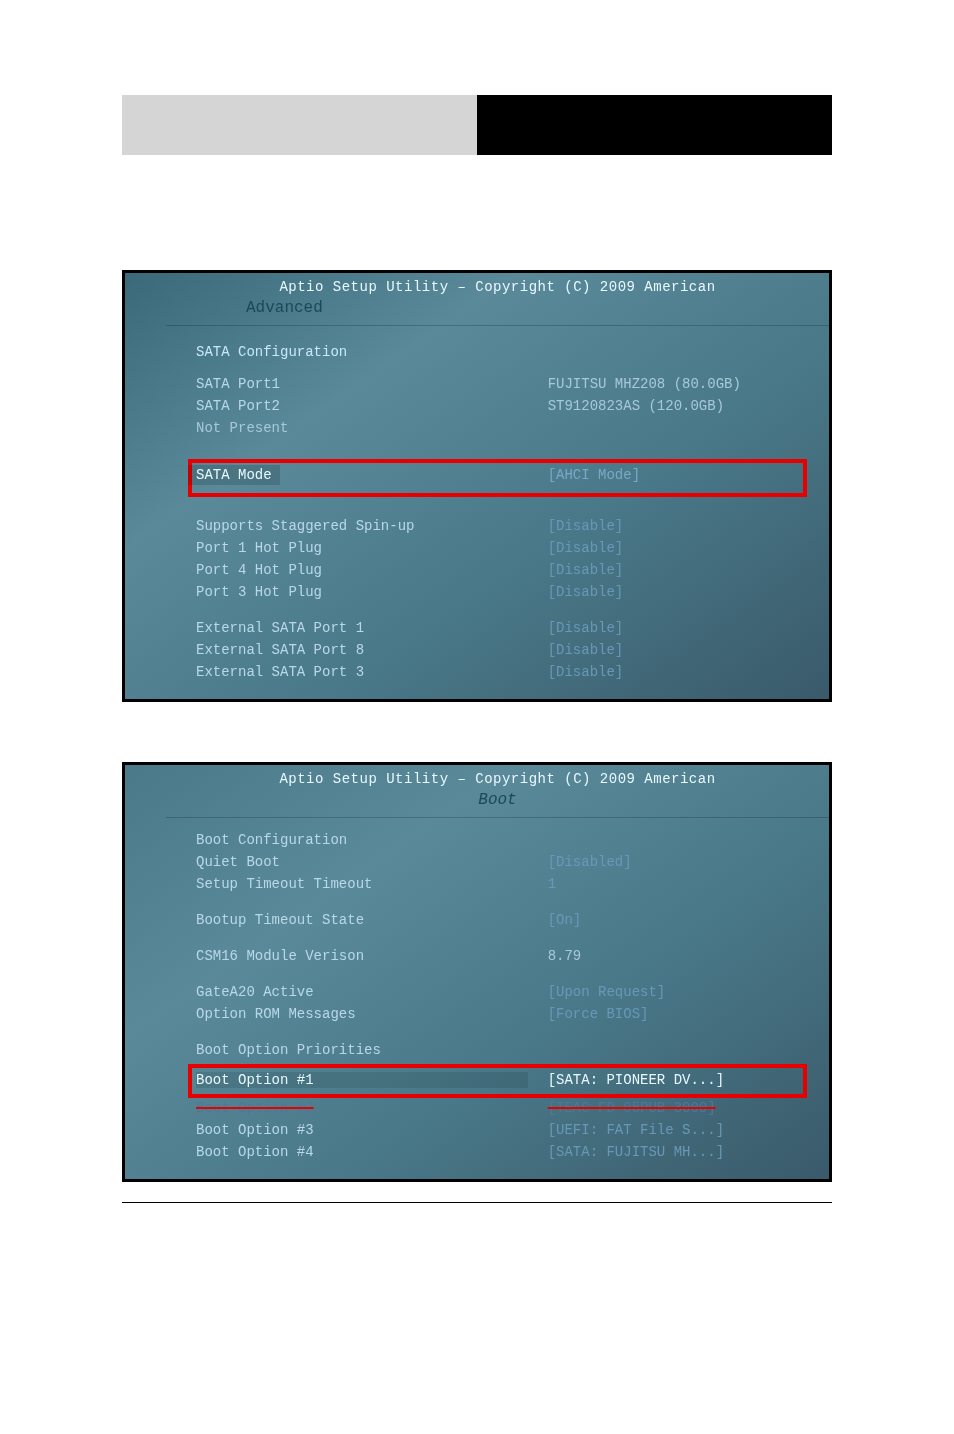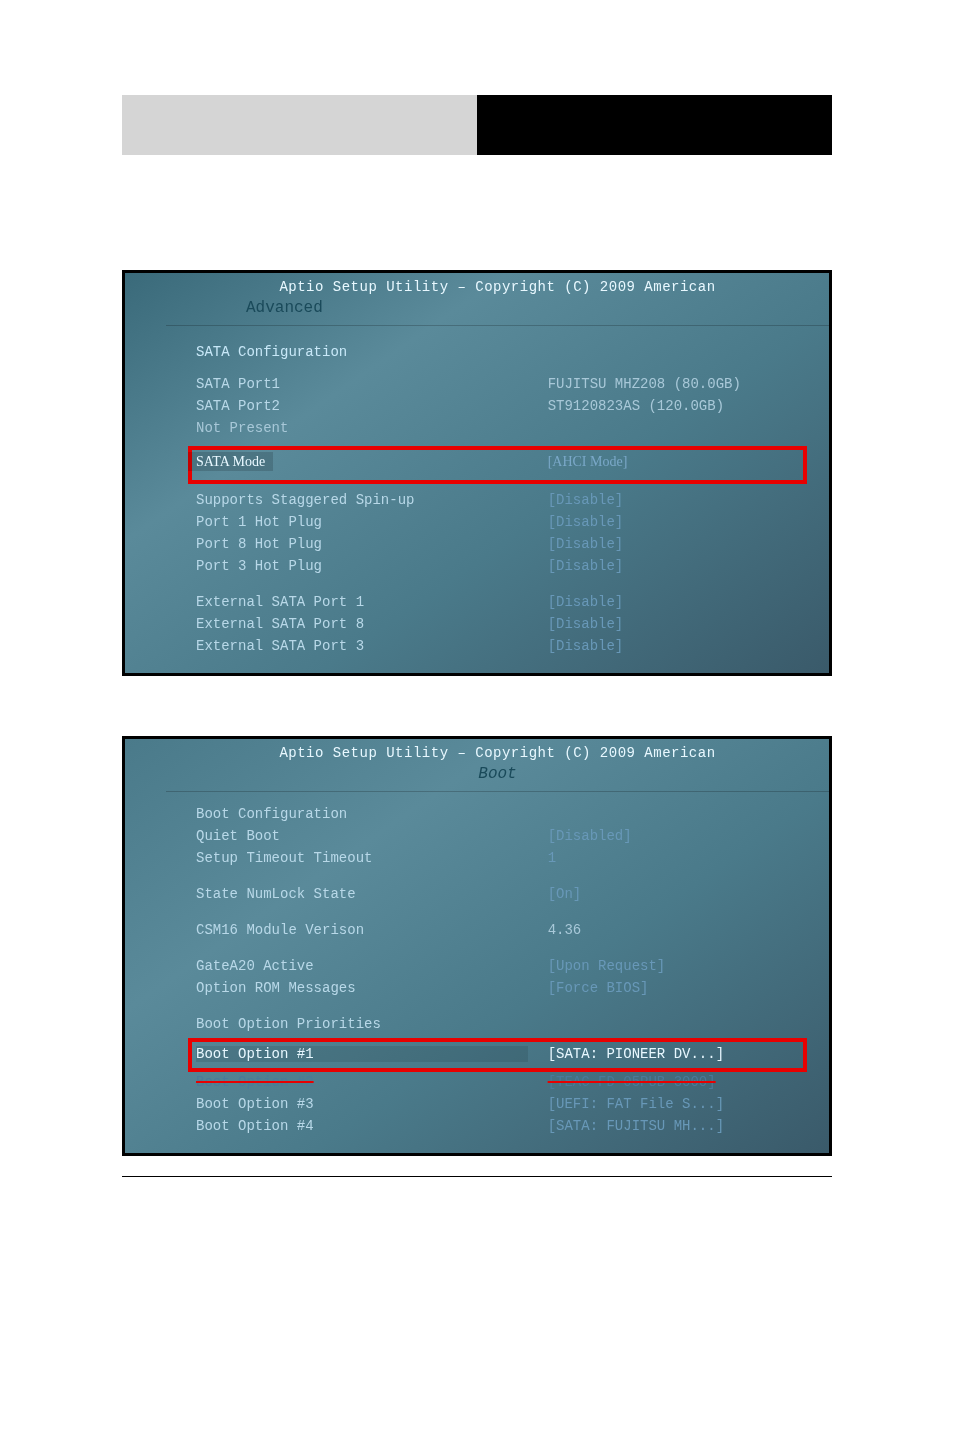--- a/index.html
+++ b/index.html
@@ -83,23 +83,22 @@
     }
     .bios-value.bracket {
       color: #6898b8;
     }
     .bios-section-title {
       color: #c8e8f8;
       padding: 6px 0 14px 0;
     }
     .bios-highlighted {
       border: 4px solid #e80000;
-      margin: 6px -8px;
+      margin: 19px -8px;
       padding: 4px 4px;
-      font-family: Liberation Serif, serif;
     }
     .bios-highlighted .bios-row {
       padding: 0;
     }
     .bios-highlighted .bios-label {
       color: #e8f8ff;
       position: relative;
     }
     .sata-mode-label {
       background: rgba(0,0,0,0.15);
@@ -171,21 +170,21 @@
 
     <div class="bios-row">
       <div class="bios-label">Supports Staggered Spin-up</div>
       <div class="bios-value bracket">[Disable]</div>
     </div>
     <div class="bios-row">
       <div class="bios-label">Port 1 Hot Plug</div>
       <div class="bios-value bracket">[Disable]</div>
     </div>
     <div class="bios-row">
-      <div class="bios-label">Port 8 Hot Plug</div>
+      <div class="bios-label">Port 4 Hot Plug</div>
       <div class="bios-value bracket">[Disable]</div>
     </div>
     <div class="bios-row">
       <div class="bios-label">Port 3 Hot Plug</div>
       <div class="bios-value bracket">[Disable]</div>
     </div>
 
     <div class="spacer"></div>
 
     <div class="bios-row">
@@ -215,29 +214,29 @@
       <div class="bios-value bracket">[Disabled]</div>
     </div>
     <div class="bios-row">
       <div class="bios-label">Setup Timeout Timeout</div>
       <div class="bios-value bracket">1</div>
     </div>
 
     <div class="spacer"></div>
 
     <div class="bios-row">
-      <div class="bios-label">State NumLock State</div>
+      <div class="bios-label">Bootup Timeout State</div>
       <div class="bios-value bracket">[On]</div>
     </div>
 
     <div class="spacer"></div>
 
     <div class="bios-row">
       <div class="bios-label">CSM16 Module Verison</div>
-      <div class="bios-value">4.36</div>
+      <div class="bios-value">8.79</div>
     </div>
 
     <div class="spacer"></div>
 
     <div class="bios-row">
       <div class="bios-label">GateA20 Active</div>
       <div class="bios-value bracket">[Upon Request]</div>
     </div>
     <div class="bios-row">
       <div class="bios-label">Option ROM Messages</div>

